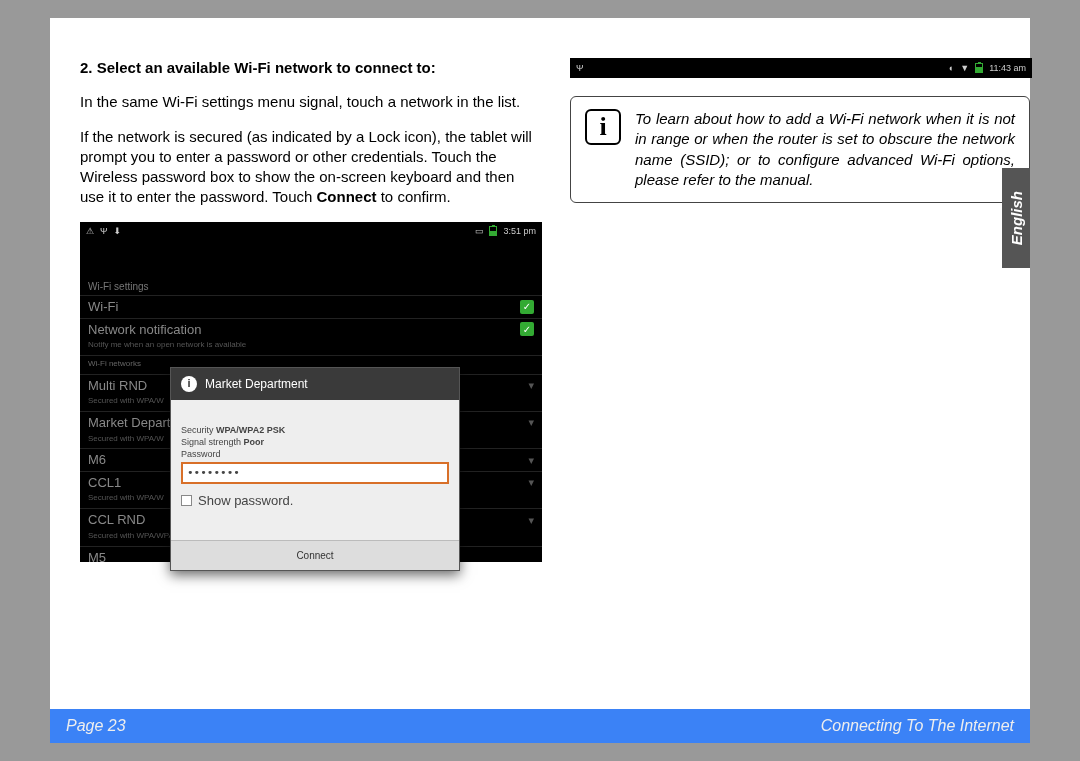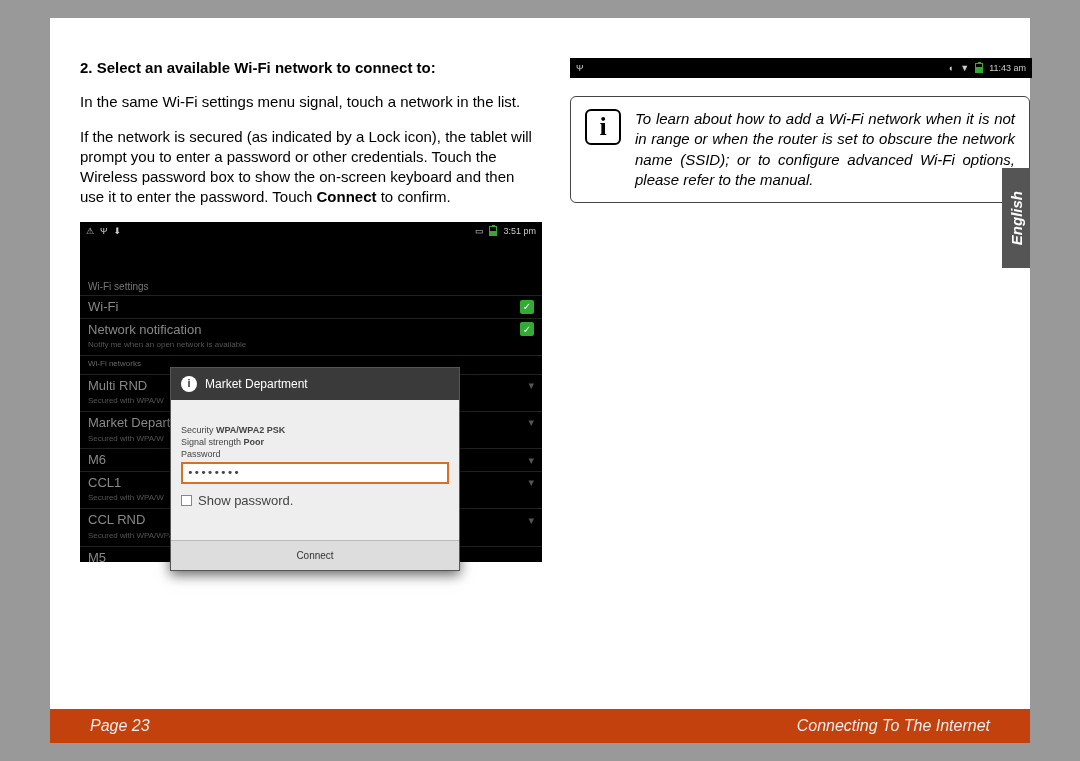--- a/index.html
+++ b/index.html
@@ -147,26 +147,26 @@
     transform: rotate(180deg);
     font-weight: bold;
     font-style: italic;
     font-size: 15px;
   }
 
   .footer {
     position: absolute;
     left: 0; bottom: 0;
     width: 100%; height: 34px;
-    background: #c2410c;
+    background: #3b82f6;
     color: #eee;
     display: flex;
     align-items: center;
     justify-content: space-between;
-    padding: 0 40px;
+    padding: 0 16px;
     font-style: italic;
     font-size: 16px;
     font-family: "Century Gothic", Futura, Arial, sans-serif;
   }
 
   .batt { display:inline-block; width:8px; height:10px; border:1px solid #3a3; position:relative; }
   .batt::after { content:""; position:absolute; top:-2px; left:2px; width:3px; height:2px; background:#3a3; }
   .batt .fill { position:absolute; bottom:0; left:0; width:100%; height:60%; background:#3a3; }
 </style>
 </head>

